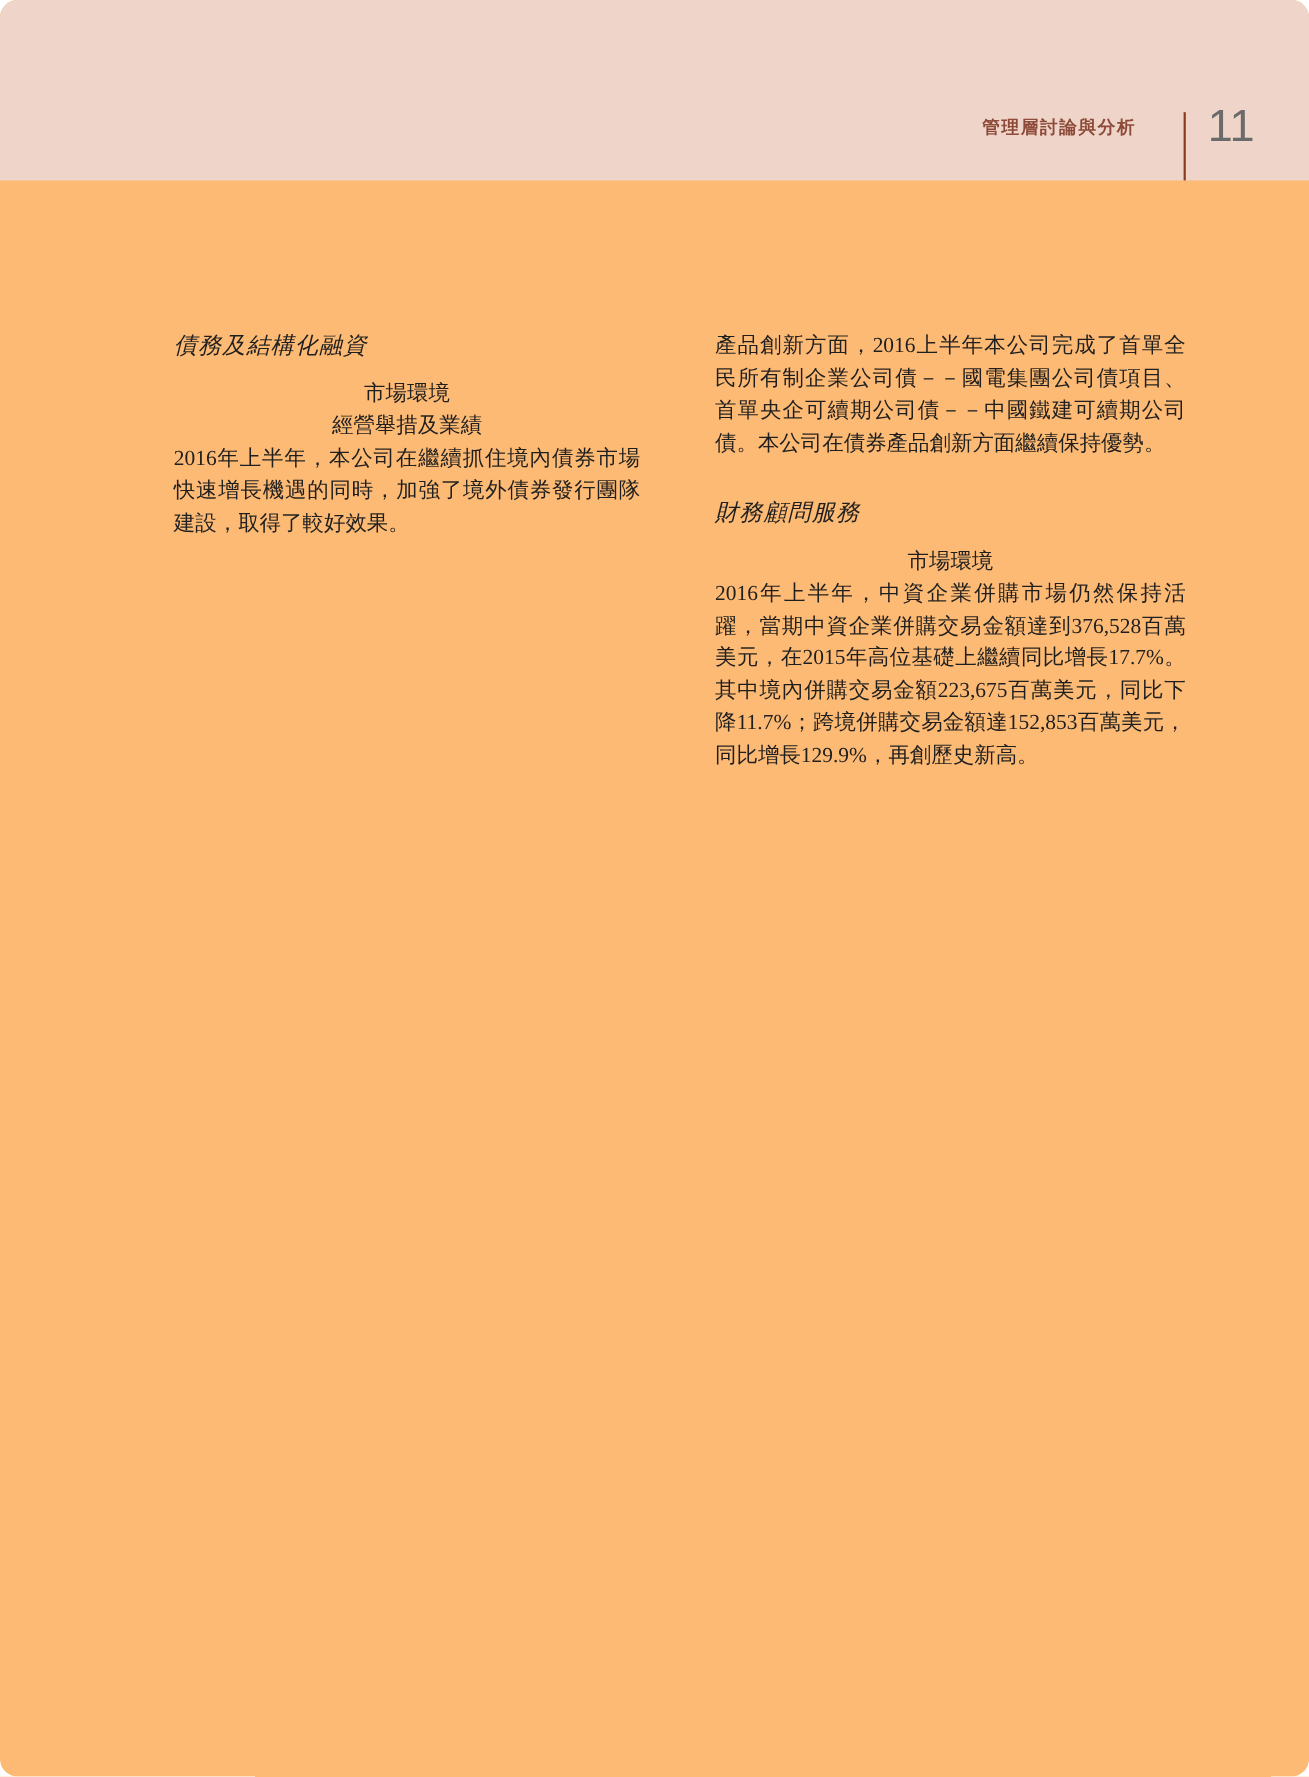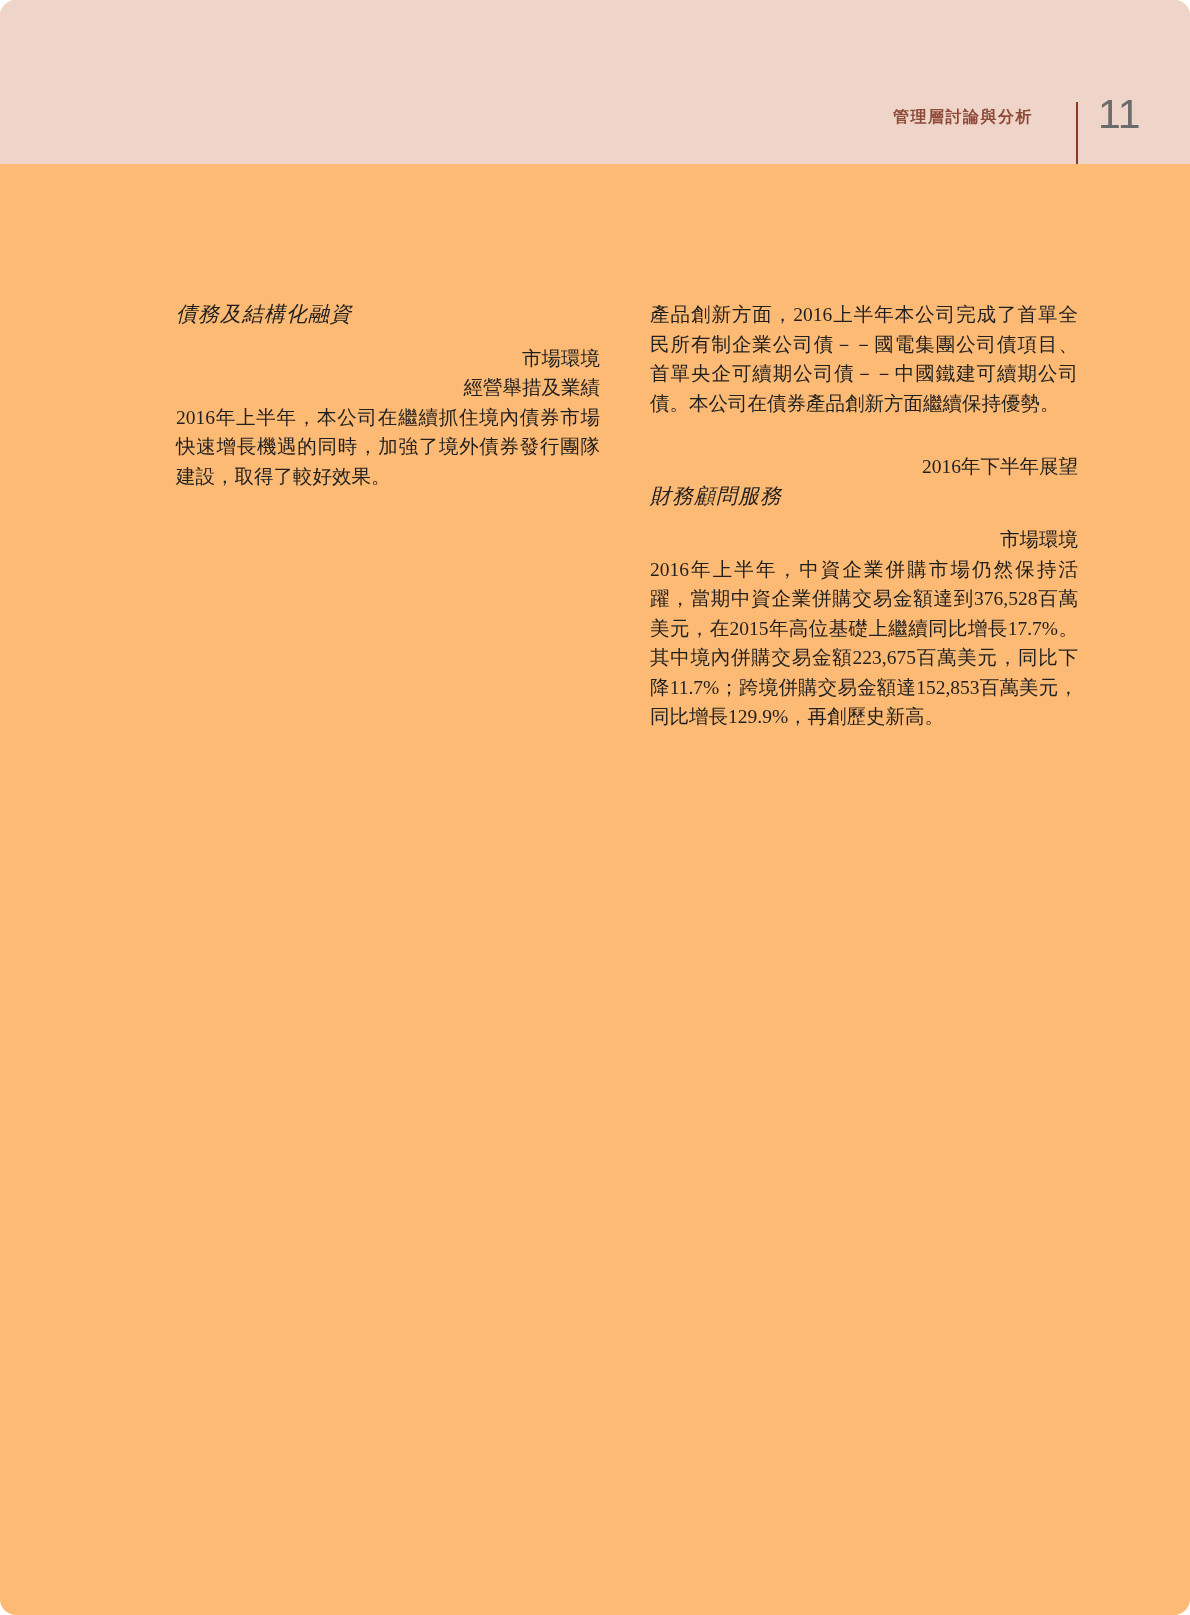--- a/index.html
+++ b/index.html
@@ -49,33 +49,33 @@
     color: #6b6b6b;
   }
   .col {
     position: absolute;
     top: 300px;
     font-size: 19.5px;
     line-height: 29.5px;
     text-align: justify;
     text-justify: inter-character;
   }
-  .col-left  { left: 176px; width: 424px; }
+  .col-left  { left: 158px; width: 424px; }
   .col-right { left: 650px; width: 428px; }
   .section-title {
     font-style: italic;
     font-size: 21px;
     line-height: 29.5px;
     letter-spacing: 1px;
     margin: 0 0 14px 0;
     text-align: left;
   }
   .subhead {
     margin: 0;
-    text-align: right;
+    text-align: center;
   }
   .para {
     margin: 0 0 22px 0;
   }
   .para-first-right { margin-bottom: 34px; }
 </style>
 </head>
 <body>
 
 <div class="page">
@@ -90,19 +90,18 @@
 
   <div class="col col-left">
     <div class="section-title">債務及結構化融資</div>
     <div class="subhead">市場環境</div>
     <div class="subhead">經營舉措及業績</div>
     <p class="para">2016年上半年，本公司在繼續抓住境內債券市場快速增長機遇的同時，加強了境外債券發行團隊建設，取得了較好效果。</p>
   </div>
 
   <div class="col col-right">
     <p class="para para-first-right">產品創新方面，2016上半年本公司完成了首單全民所有制企業公司債－－國電集團公司債項目、首單央企可續期公司債－－中國鐵建可續期公司債。本公司在債券產品創新方面繼續保持優勢。</p>
-    <div class="subhead">2016年下半年展望</div>
     <div class="section-title">財務顧問服務</div>
     <div class="subhead">市場環境</div>
     <p class="para">2016年上半年，中資企業併購市場仍然保持活躍，當期中資企業併購交易金額達到376,528百萬美元，在2015年高位基礎上繼續同比增長17.7%。其中境內併購交易金額223,675百萬美元，同比下降11.7%；跨境併購交易金額達152,853百萬美元，同比增長129.9%，再創歷史新高。</p>
   </div>
 
 </div>
 
 </body></html>

